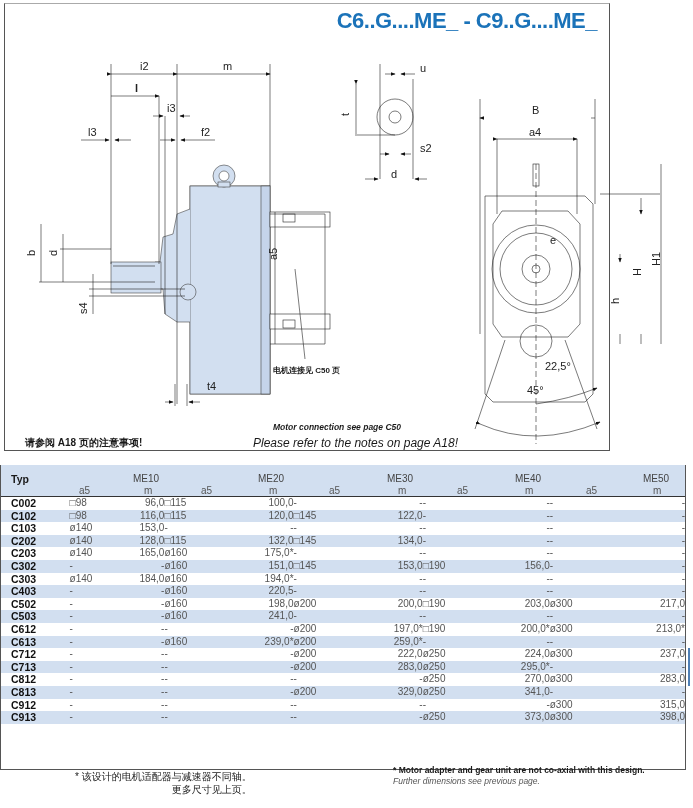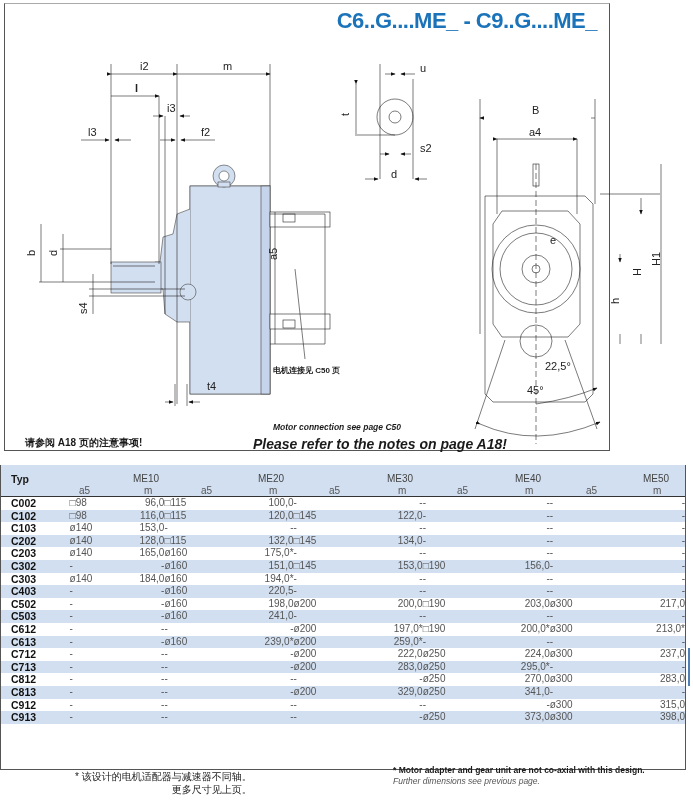--- a/index.html
+++ b/index.html
@@ -2,21 +2,21 @@
 <html><head>
 <meta charset="utf-8">
 <style>
   html, body { margin: 0; padding: 0; background: #ffffff; }
   body { width: 693px; height: 808px; position: relative; font-family: "Liberation Sans", sans-serif; color: #1a1a1a; overflow: hidden; }
 
   .drawing-panel { position: absolute; left: 4px; top: 3px; width: 606px; height: 448px; border: 1px solid #555; border-top-color: #aaa; box-sizing: border-box; background: #fff; }
   .page-title { position: absolute; right: 12px; top: 4px; font-size: 22px; font-weight: bold; color: #1b73b9; letter-spacing: -0.5px; font-family: "Liberation Sans", sans-serif; }
   .drawing-svg { position: absolute; left: 0; top: 0; }
   .note-left { position: absolute; left: 8px; top: 432px; font-size: 10px; font-weight: bold; margin-left: 12px; }
-  .note-right { position: absolute; left: 248px; top: 432px; font-size: 14px; font-weight: bold; font-style: italic; }
+  .note-right { position: absolute; left: 248px; top: 432px; font-size: 12px; font-weight: normal; font-style: italic; }
   .motor-note { position: absolute; left: 268px; top: 360px; font-size: 8px; font-weight: bold; line-height: 13px; }
   .motor-note .en { font-style: italic; font-size: 8.5px; margin-top: 44px; }
 
   .table-panel { position: absolute; left: 0; top: 465px; width: 686px; height: 305px; border: 1px solid #555; border-top: none; box-sizing: border-box; }
   .thead { background: #d2dff0; height: 31px; position: relative; border-bottom: 1px solid #333; }
   .th-typ { position: absolute; left: 10px; top: 8px; font-size: 10.5px; font-weight: bold; }
   .th-group { position: absolute; top: 8px; font-size: 10px; color: #444; width: 80px; text-align: right; }
   .th-sub { position: absolute; top: 20px; font-size: 10px; color: #555; }
 
   table.data { border-collapse: collapse; position: absolute; left: 0; top: 32px; width: 684px; font-size: 10px; }

